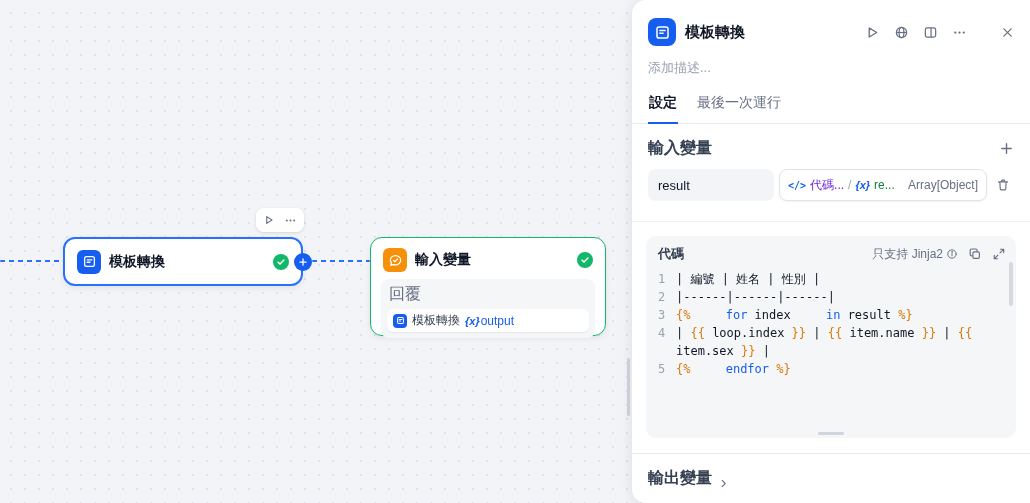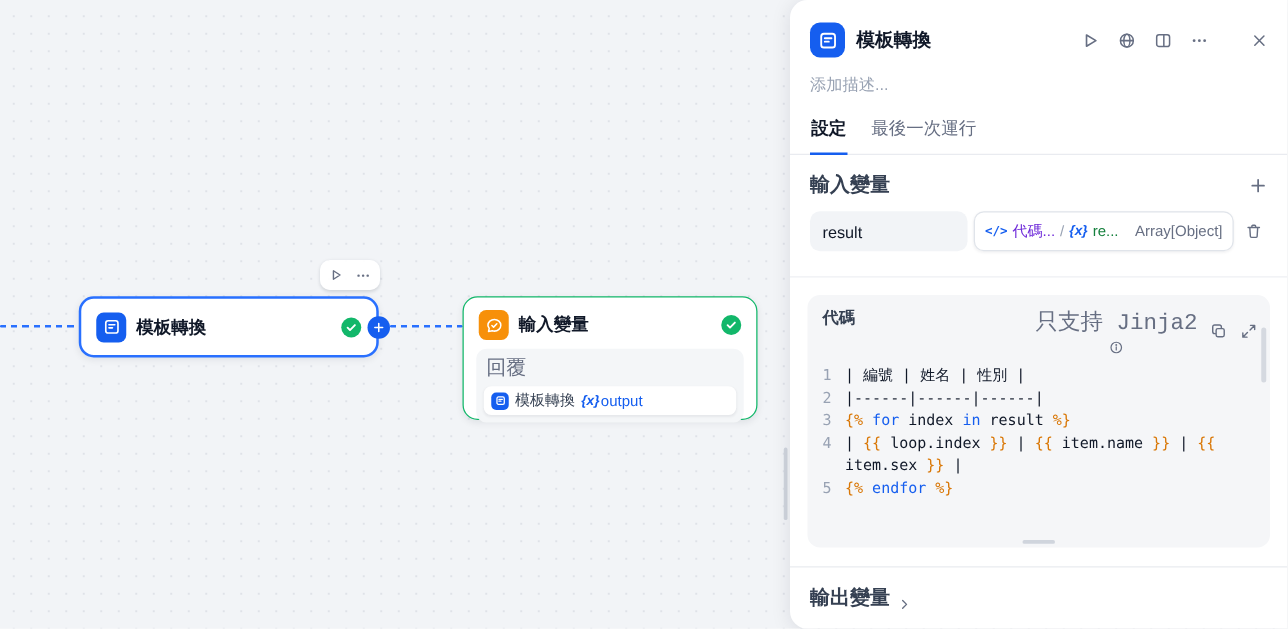--- a/index.html
+++ b/index.html
@@ -94,32 +94,32 @@
   .var-ref { color:#15803d; font-weight:500; white-space:nowrap; }
   .var-glyph-blue { color:#155eef; }
   .var-type { margin-left:auto; color:#676f83; white-space:nowrap; }
   .trash-btn { width:22px; height:24px; color:#676f83; display:flex; align-items:center;
     justify-content:center; flex-shrink:0; }
 
   .soft-divider { height:1px; background:#eef0f4; margin-top:20px; }
 
   .code-block { margin:14px 14px 0; background:#f5f6f8; border-radius:10px; position:relative;
     height:202px; display:flex; flex-direction:column; overflow:hidden; }
-  .code-head { display:flex; padding:9px 10px 4px 12px;font-family:Liberation Mono, monospace; }
+  .code-head { display:flex; align-items:center; padding:9px 10px 4px 12px; }
   .code-title { font-size:13px; font-weight:600; color:#354052; }
   .code-head-right { margin-left:auto; display:flex; align-items:center; gap:10px; color:#676f83; }
-  .jinja-hint { font-size:18px; color:#676f83; display:flex; align-items:center; gap:3px;flex-direction:column; }
+  .jinja-hint { font-size:12px; color:#676f83; display:flex; align-items:center; gap:3px; }
   .code-body { flex:1; padding:3px 14px 8px 0; font-family:"DejaVu Sans Mono",monospace;
     font-size:12px; line-height:18px; overflow:hidden; }
   .code-line { display:flex; }
   .line-num { width:30px; padding-left:12px; color:#98a2b3; flex-shrink:0; }
   .line-content { flex:1; white-space:pre-wrap; overflow-wrap:break-word; color:#101828; min-width:0; }
   .tok-text { color:#101828; }
   .tok-tag { color:#d97706; }
-  .tok-kw { color:#155eef; }
+  .tok-kw { color:#155eef;margin-left:28px; }
   .code-scrollbar { position:absolute; right:3px; top:26px; width:4px; height:44px;
     background:#d5d9e0; border-radius:2px; }
   .code-resize { position:absolute; bottom:3px; left:50%; transform:translateX(-50%);
     width:26px; height:3px; background:#d0d5dd; border-radius:2px; }
 
   .panel-bottom { margin-top:auto; border-top:1px solid #e9ebf0; padding:14px 16px;
     display:flex; align-items:flex-end; gap:6px; }
 </style>
 </head>
 <body>

